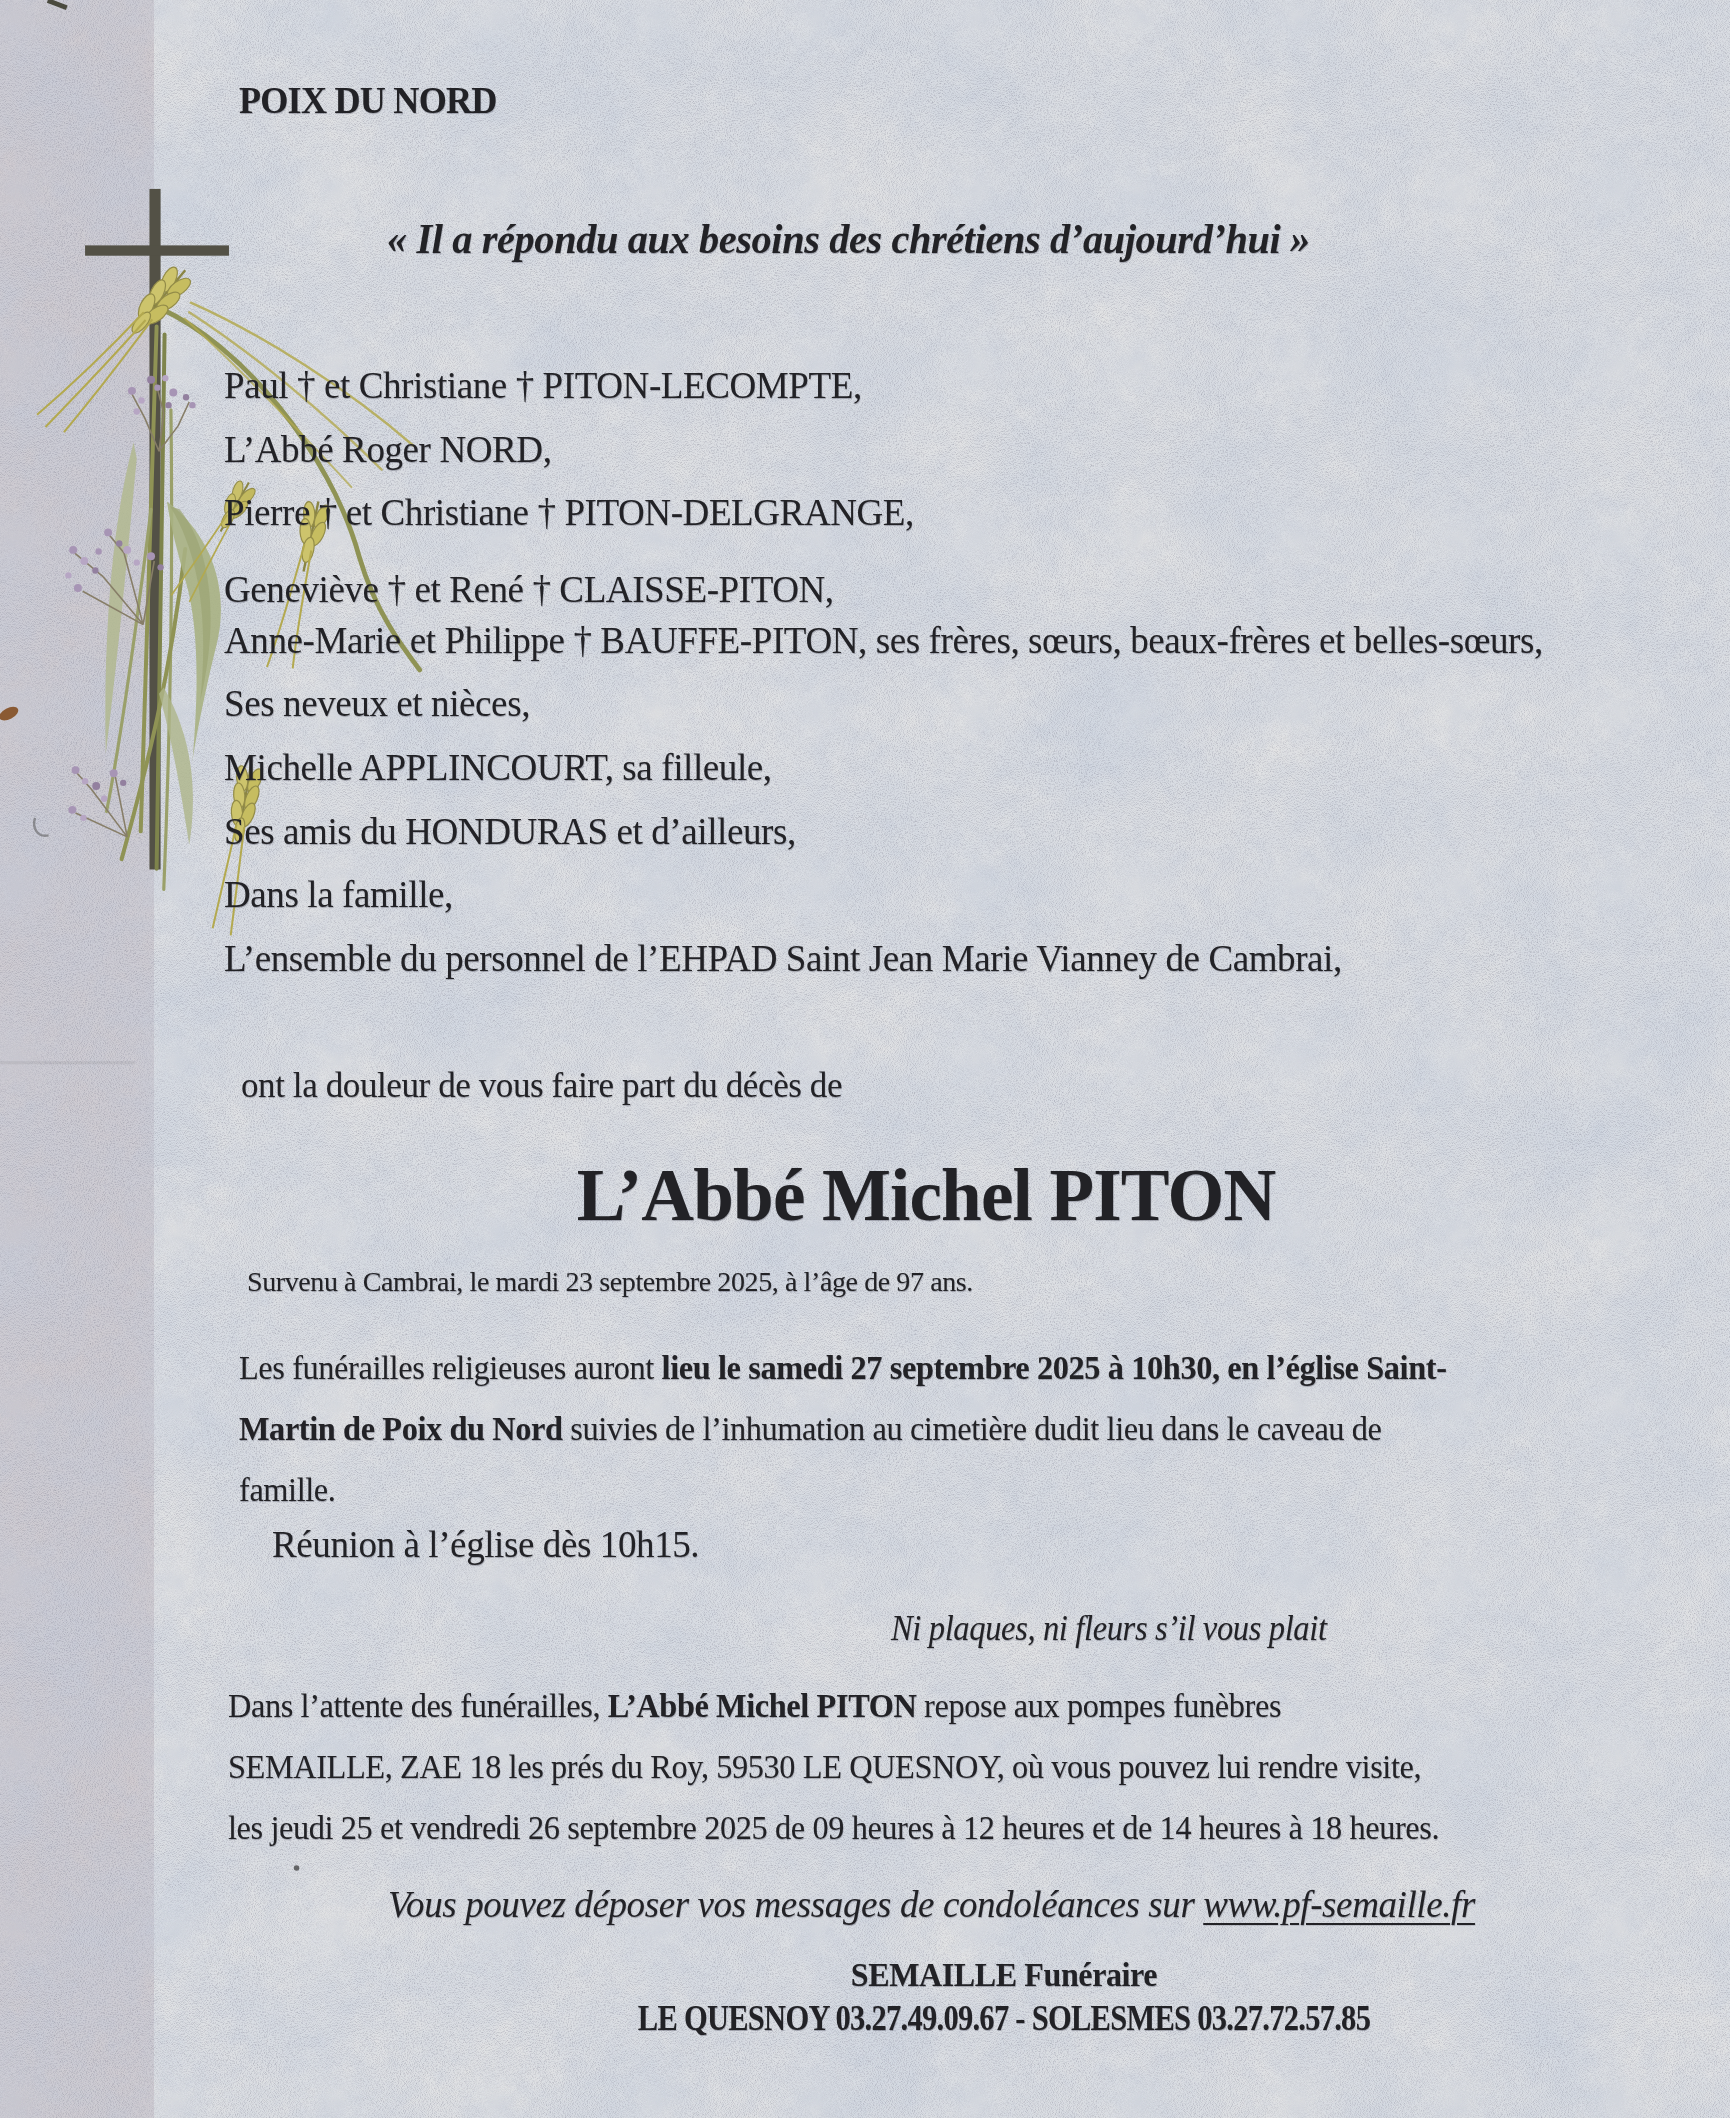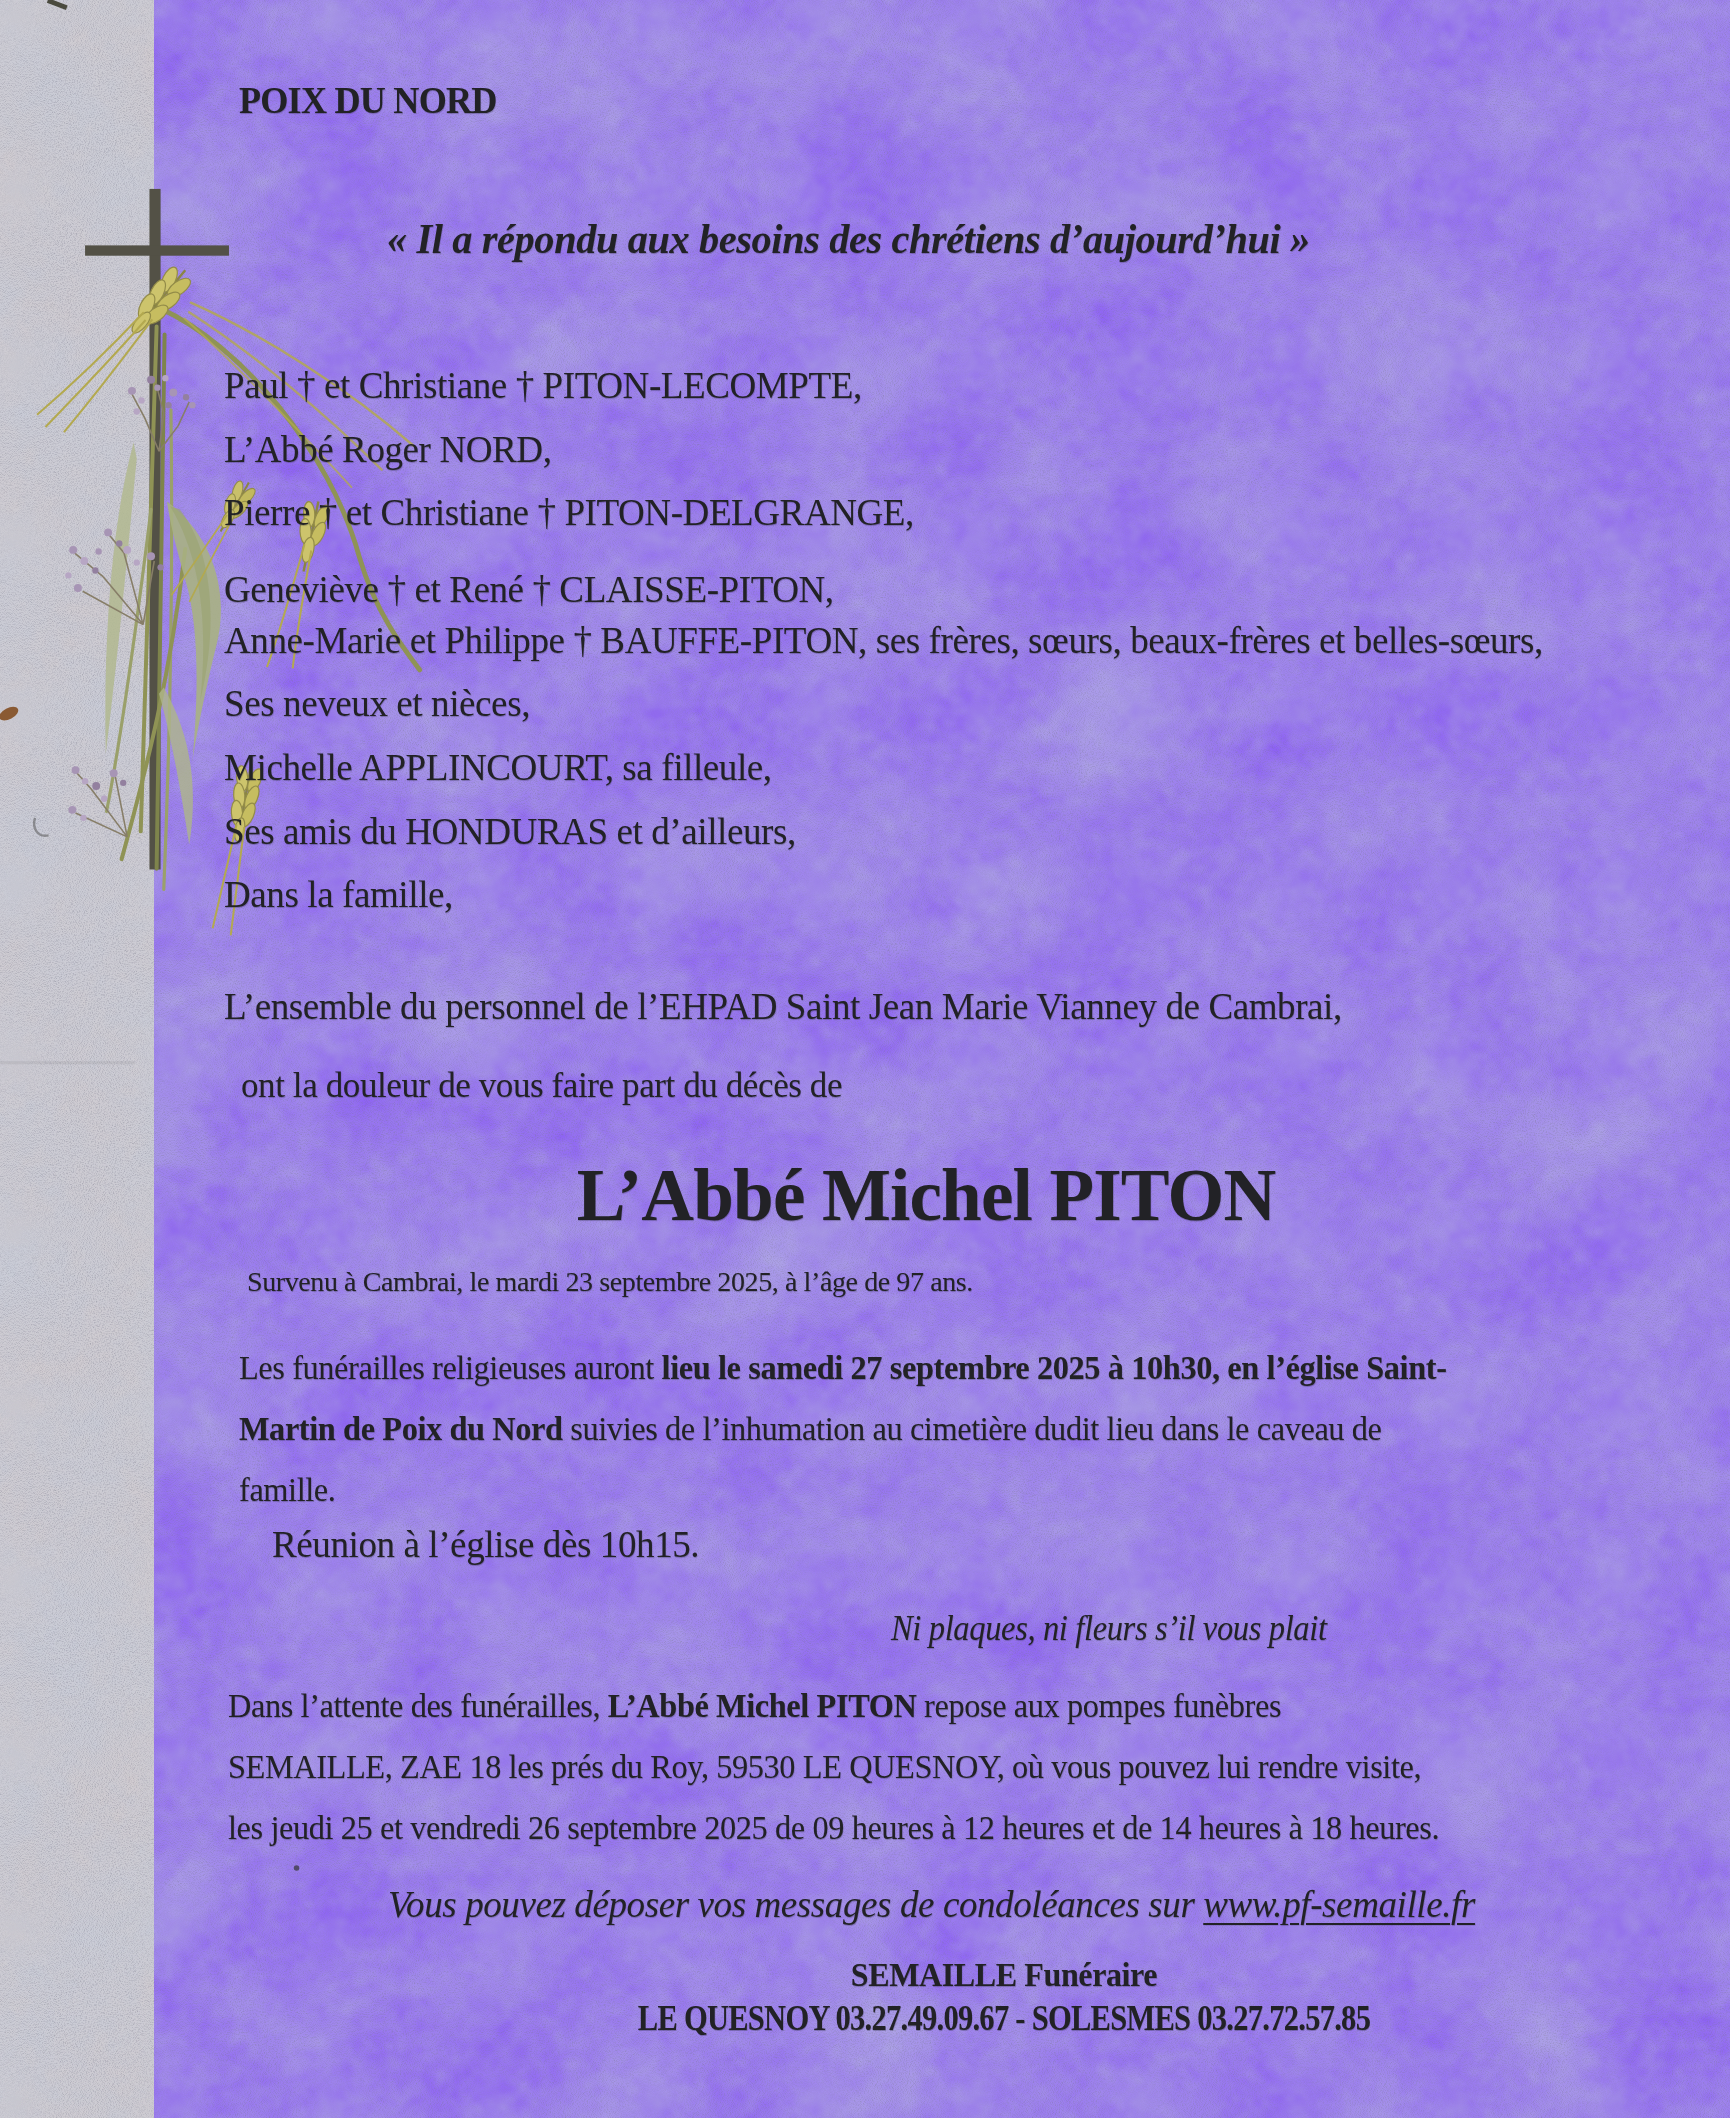--- a/index.html
+++ b/index.html
@@ -1,19 +1,19 @@
 <!DOCTYPE html>
 <html style="font-size:12.7px"><head>
 <meta charset="utf-8">
 <style>
   html,body{margin:0;padding:0;background:#777;}
   .page{
     position:relative;
     width:1730px;height:2119px;
-    background:#8b5cf6;
+    background:#e5e5e5;
     overflow:hidden;
     font-family:"Liberation Serif","DejaVu Serif",serif;
     color:#222226;
   }
   .band{
     position:absolute;left:0;top:0;width:154px;height:2119px;
     background:#d2cbce;
   }
   .texture,.decor{
     position:absolute;left:0;top:0;width:1730px;height:2119px;
@@ -204,21 +204,21 @@
   <div>
     <div class="line fam" style="top:337px">Paul † et Christiane † PITON-LECOMPTE,</div>
     <div class="line fam" style="top:401px">L’Abbé Roger NORD,</div>
     <div class="line fam" style="top:464px">Pierre † et Christiane † PITON-DELGRANGE,</div>
     <div class="line fam" style="top:541px">Geneviève † et René † CLAISSE-PITON,</div>
     <div class="line fam" style="top:592px">Anne-Marie et Philippe † BAUFFE-PITON, ses frères, sœurs, beaux-frères et belles-sœurs,</div>
     <div class="line fam" style="top:655px">Ses neveux et nièces,</div>
     <div class="line fam" style="top:719px">Michelle APPLINCOURT, sa filleule,</div>
     <div class="line fam" style="top:783px">Ses amis du HONDURAS et d’ailleurs,</div>
     <div class="line fam" style="top:846px">Dans la famille,</div>
-    <div class="line fam" style="top:958px">L’ensemble du personnel de l’EHPAD Saint Jean Marie Vianney de Cambrai,</div>
+    <div class="line fam" style="top:910px">L’ensemble du personnel de l’EHPAD Saint Jean Marie Vianney de Cambrai,</div>
   </div>
 
   <div class="line t-announce">ont la douleur de vous faire part du décès de</div>
 
   <div class="line t-name centered">L’Abbé Michel PITON</div>
 
   <div class="line t-survenu">Survenu à Cambrai, le mardi 23 septembre 2025, à l’âge de 97 ans.</div>
 
   <div>
     <div class="line fun cx95" style="top:1350px">

